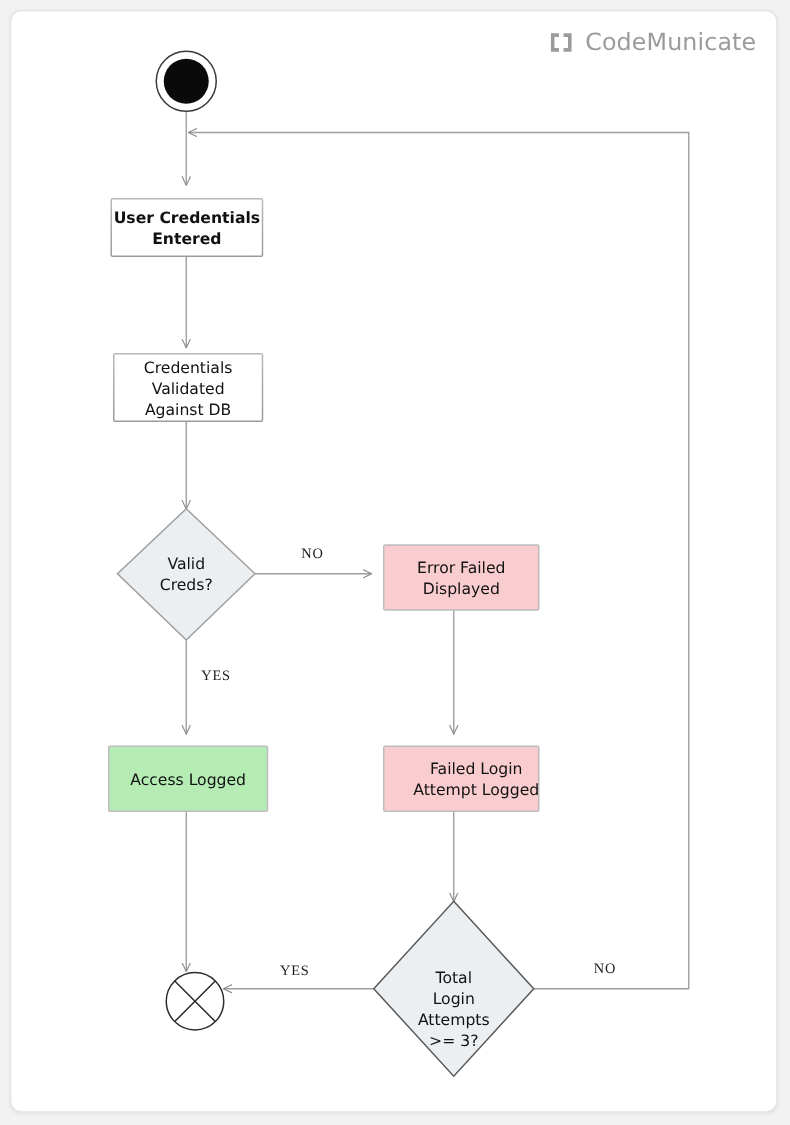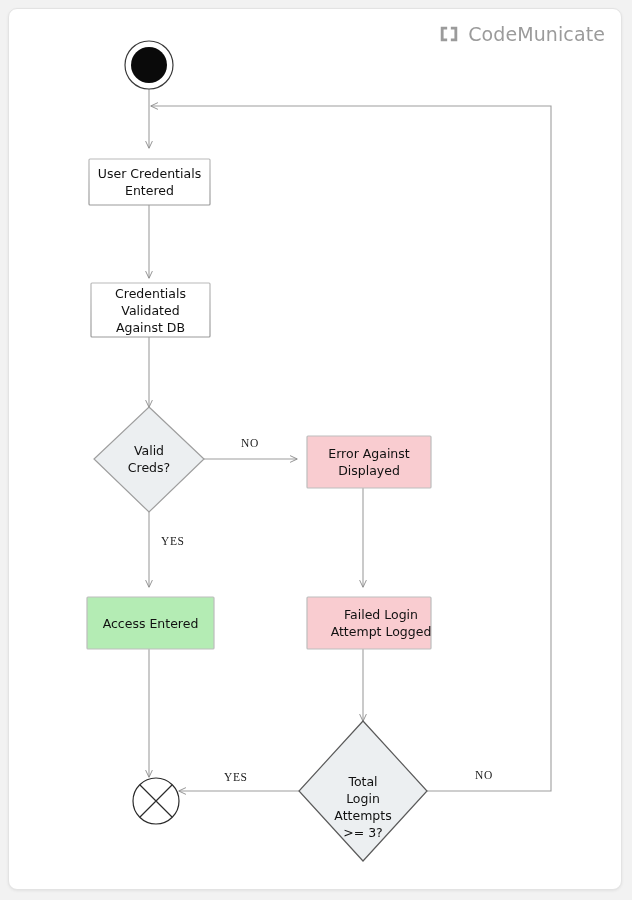--- a/index.html
+++ b/index.html
@@ -147,34 +147,34 @@
 
         <polygon points="354,712 418,782 354,852 290,782" fill="#eceff1" stroke="#5a5a5a" stroke-width="1.2"></polygon>
 
         <g>
           <circle cx="147" cy="792" r="23" fill="#ffffff" stroke="#2b2b2b" stroke-width="1.2"></circle>
           <path d="M131,776 L163,808 M163,776 L131,808" stroke="#2b2b2b" stroke-width="1.2" fill="none"></path>
         </g>
       </g>
     </svg>
 
-    <div class="node-label" style="left:80px; top:150px; width:121px; height:46px;">User Credentials
+    <div class="node-label" style="left:80px; top:150px; width:121px; height:46px;font-weight:bold;">User Credentials
 Entered</div>
 
     <div class="node-label" style="left:92px; top:424px; width:96px; height:52px;">Valid
 Creds?</div>
 
     <div class="node-label" style="left:82px; top:274px; width:119px; height:54px;">Credentials
 Validated
 Against DB</div>
 
-    <div class="node-label" style="left:298px; top:427px; width:124px; height:52px;">Error Against
+    <div class="node-label" style="left:298px; top:427px; width:124px; height:52px;">Error Failed
 Displayed</div>
 
-    <div class="node-label" style="left:78px; top:588px; width:127px; height:52px;">Access Entered</div>
+    <div class="node-label" style="left:78px; top:588px; width:127px; height:52px;">Access Logged</div>
 
     <div class="node-label" style="left:310px; top:588px; width:124px; height:52px;">Failed Login
 Attempt Logged</div>
 
     <div class="node-label" style="left:304px; top:744px; width:100px; height:76px;margin-top:16px;">Total
 Login
 Attempts
 &gt;= 3?</div>
 
     <div class="edge-label" style="left:232px; top:428px;">NO</div>

